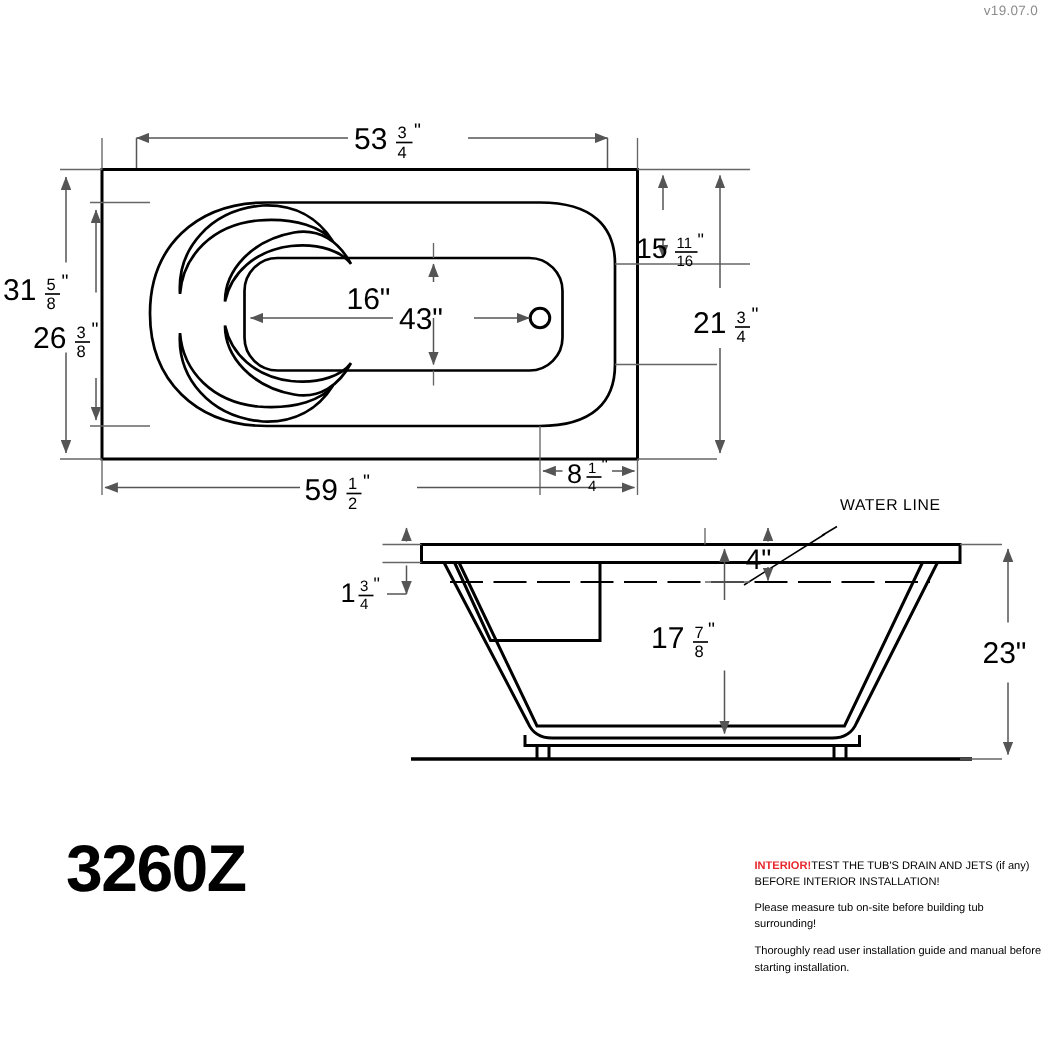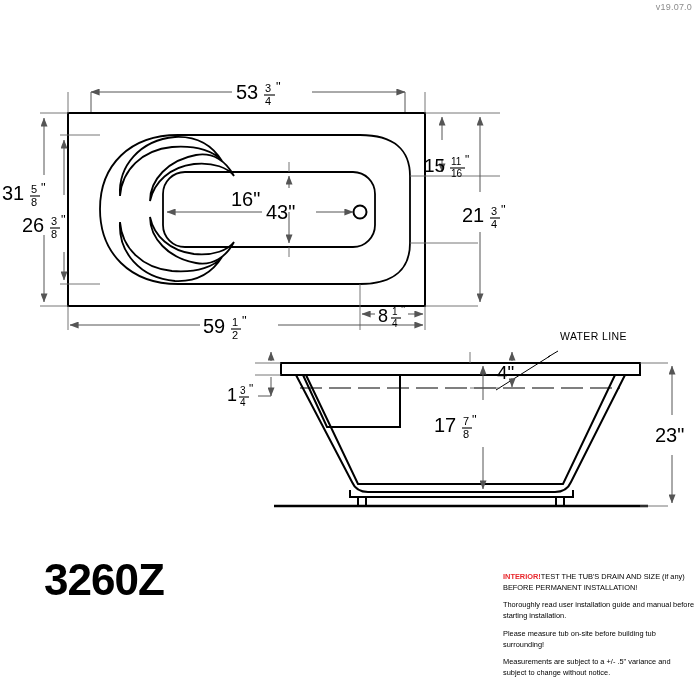--- a/index.html
+++ b/index.html
@@ -299,18 +299,17 @@
   </g>
 </svg>
 </div>
 
 <div class="titleblock">
   <div class="model">3260Z</div>
 </div>
 
 <div class="notes">
   <p>
-    <span class="important">INTERIOR!</span><span>TEST THE TUB'S DRAIN AND SIZE (if any) BEFORE PERMANENT INSTALLATION!</span>
+    <span class="important">INTERIOR!</span><span>TEST THE TUB'S DRAIN AND JETS (if any) BEFORE INTERIOR INSTALLATION!</span>
   </p>
+  <p>Please measure tub on-site before building tub surrounding!</p>
   <p>Thoroughly read user installation guide and manual before starting installation.</p>
-  <p>Please measure tub on-site before building tub surrounding!</p>
-  <p>Measurements are subject to a +/- .5" variance and subject to change without notice.</p>
 </div>
 
 </body></html>

